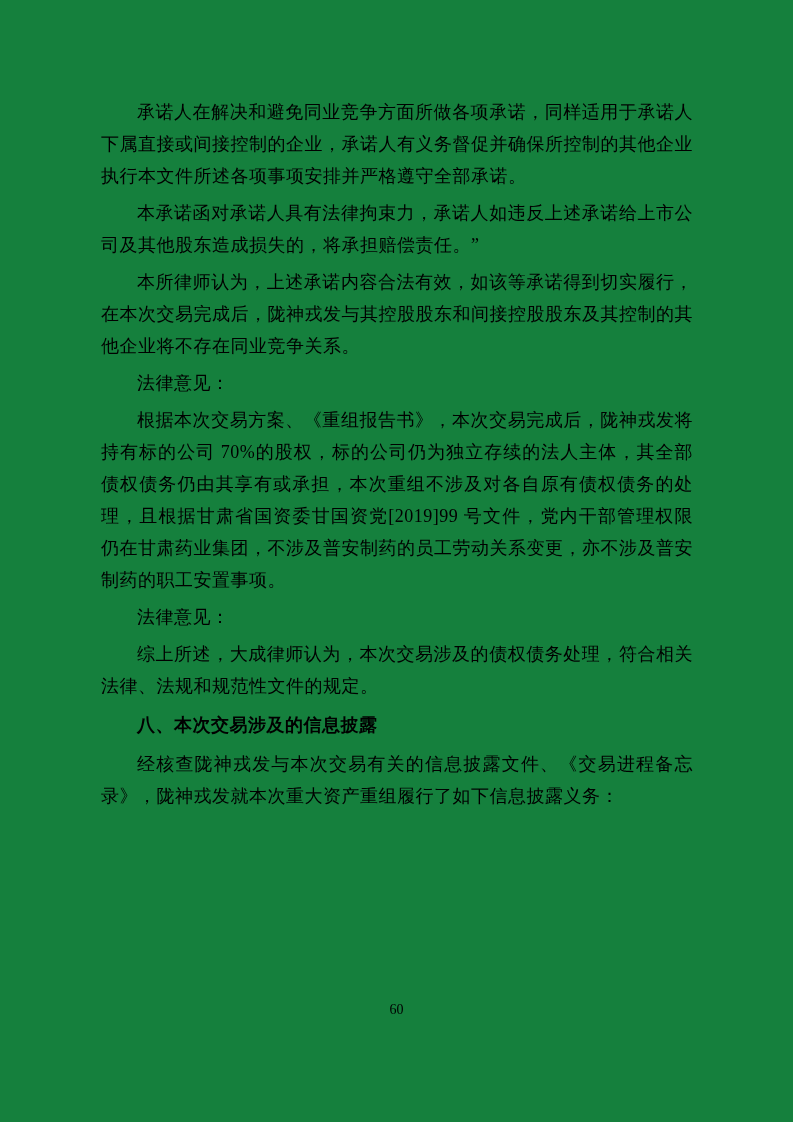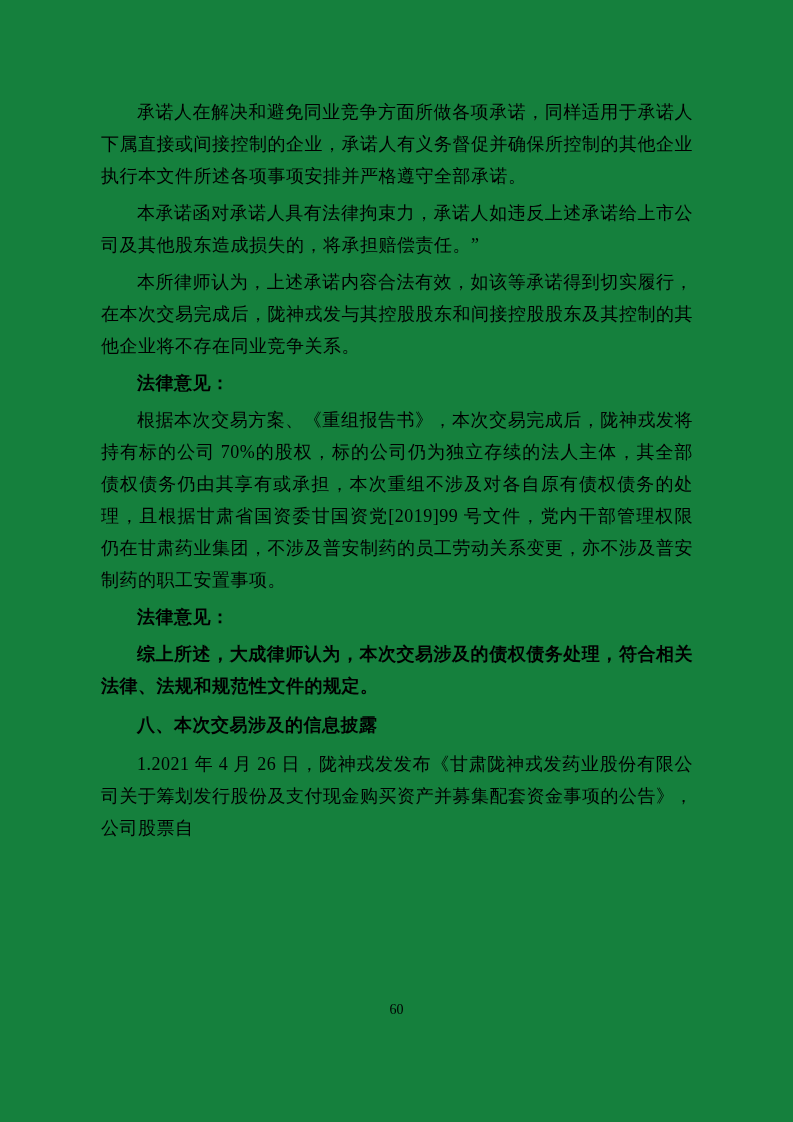--- a/index.html
+++ b/index.html
@@ -31,21 +31,21 @@
     letter-spacing: 0.5px;
     word-break: break-all;
   }
   .content p.heading {
     font-weight: bold;
     margin-top: 7px;
     margin-bottom: 7px;
     text-align: left;
   }
   .content p.opinion {
-    font-weight: bold;
+    font-weight: normal;
   }
   .page-number {
     position: absolute;
     left: 0;
     top: 1002px;
     width: 100%;
     text-align: center;
     font-family: Liberation Serif, serif;
     font-size: 14px;
     color: #000000;
@@ -57,16 +57,16 @@
 <div class="page">
   <div class="content">
       <p class="body">承诺人在解决和避免同业竞争方面所做各项承诺，同样适用于承诺人下属直接或间接控制的企业，承诺人有义务督促并确保所控制的其他企业执行本文件所述各项事项安排并严格遵守全部承诺。</p>
       <p class="body">本承诺函对承诺人具有法律拘束力，承诺人如违反上述承诺给上市公司及其他股东造成损失的，将承担赔偿责任。”</p>
       <p class="body">本所律师认为，上述承诺内容合法有效，如该等承诺得到切实履行，在本次交易完成后，陇神戎发与其控股股东和间接控股股东及其控制的其他企业将不存在同业竞争关系。</p>
       <p class="opinion">法律意见：</p>
       <p class="body">根据本次交易方案、《重组报告书》，本次交易完成后，陇神戎发将持有标的公司 70%的股权，标的公司仍为独立存续的法人主体，其全部债权债务仍由其享有或承担，本次重组不涉及对各自原有债权债务的处理，且根据甘肃省国资委甘国资党[2019]99 号文件，党内干部管理权限仍在甘肃药业集团，不涉及普安制药的员工劳动关系变更，亦不涉及普安制药的职工安置事项。</p>
       <p class="opinion">法律意见：</p>
       <p class="opinion">综上所述，大成律师认为，本次交易涉及的债权债务处理，符合相关法律、法规和规范性文件的规定。</p>
       <p class="heading">八、本次交易涉及的信息披露</p>
-      <p class="body">1.2021 年 4 月 26 日，陇神戎发发布《甘肃陇神戎发药业股份有限公司关于筹划发行股份及支付现金购买资产并募集配套资金事项的公告》，公司股票自</p>
+      <p class="body">经核查陇神戎发与本次交易有关的信息披露文件、《交易进程备忘录》，陇神戎发就本次重大资产重组履行了如下信息披露义务：</p>
     </div>
   <div class="page-number">60</div>
 </div>
 
 </body></html>

